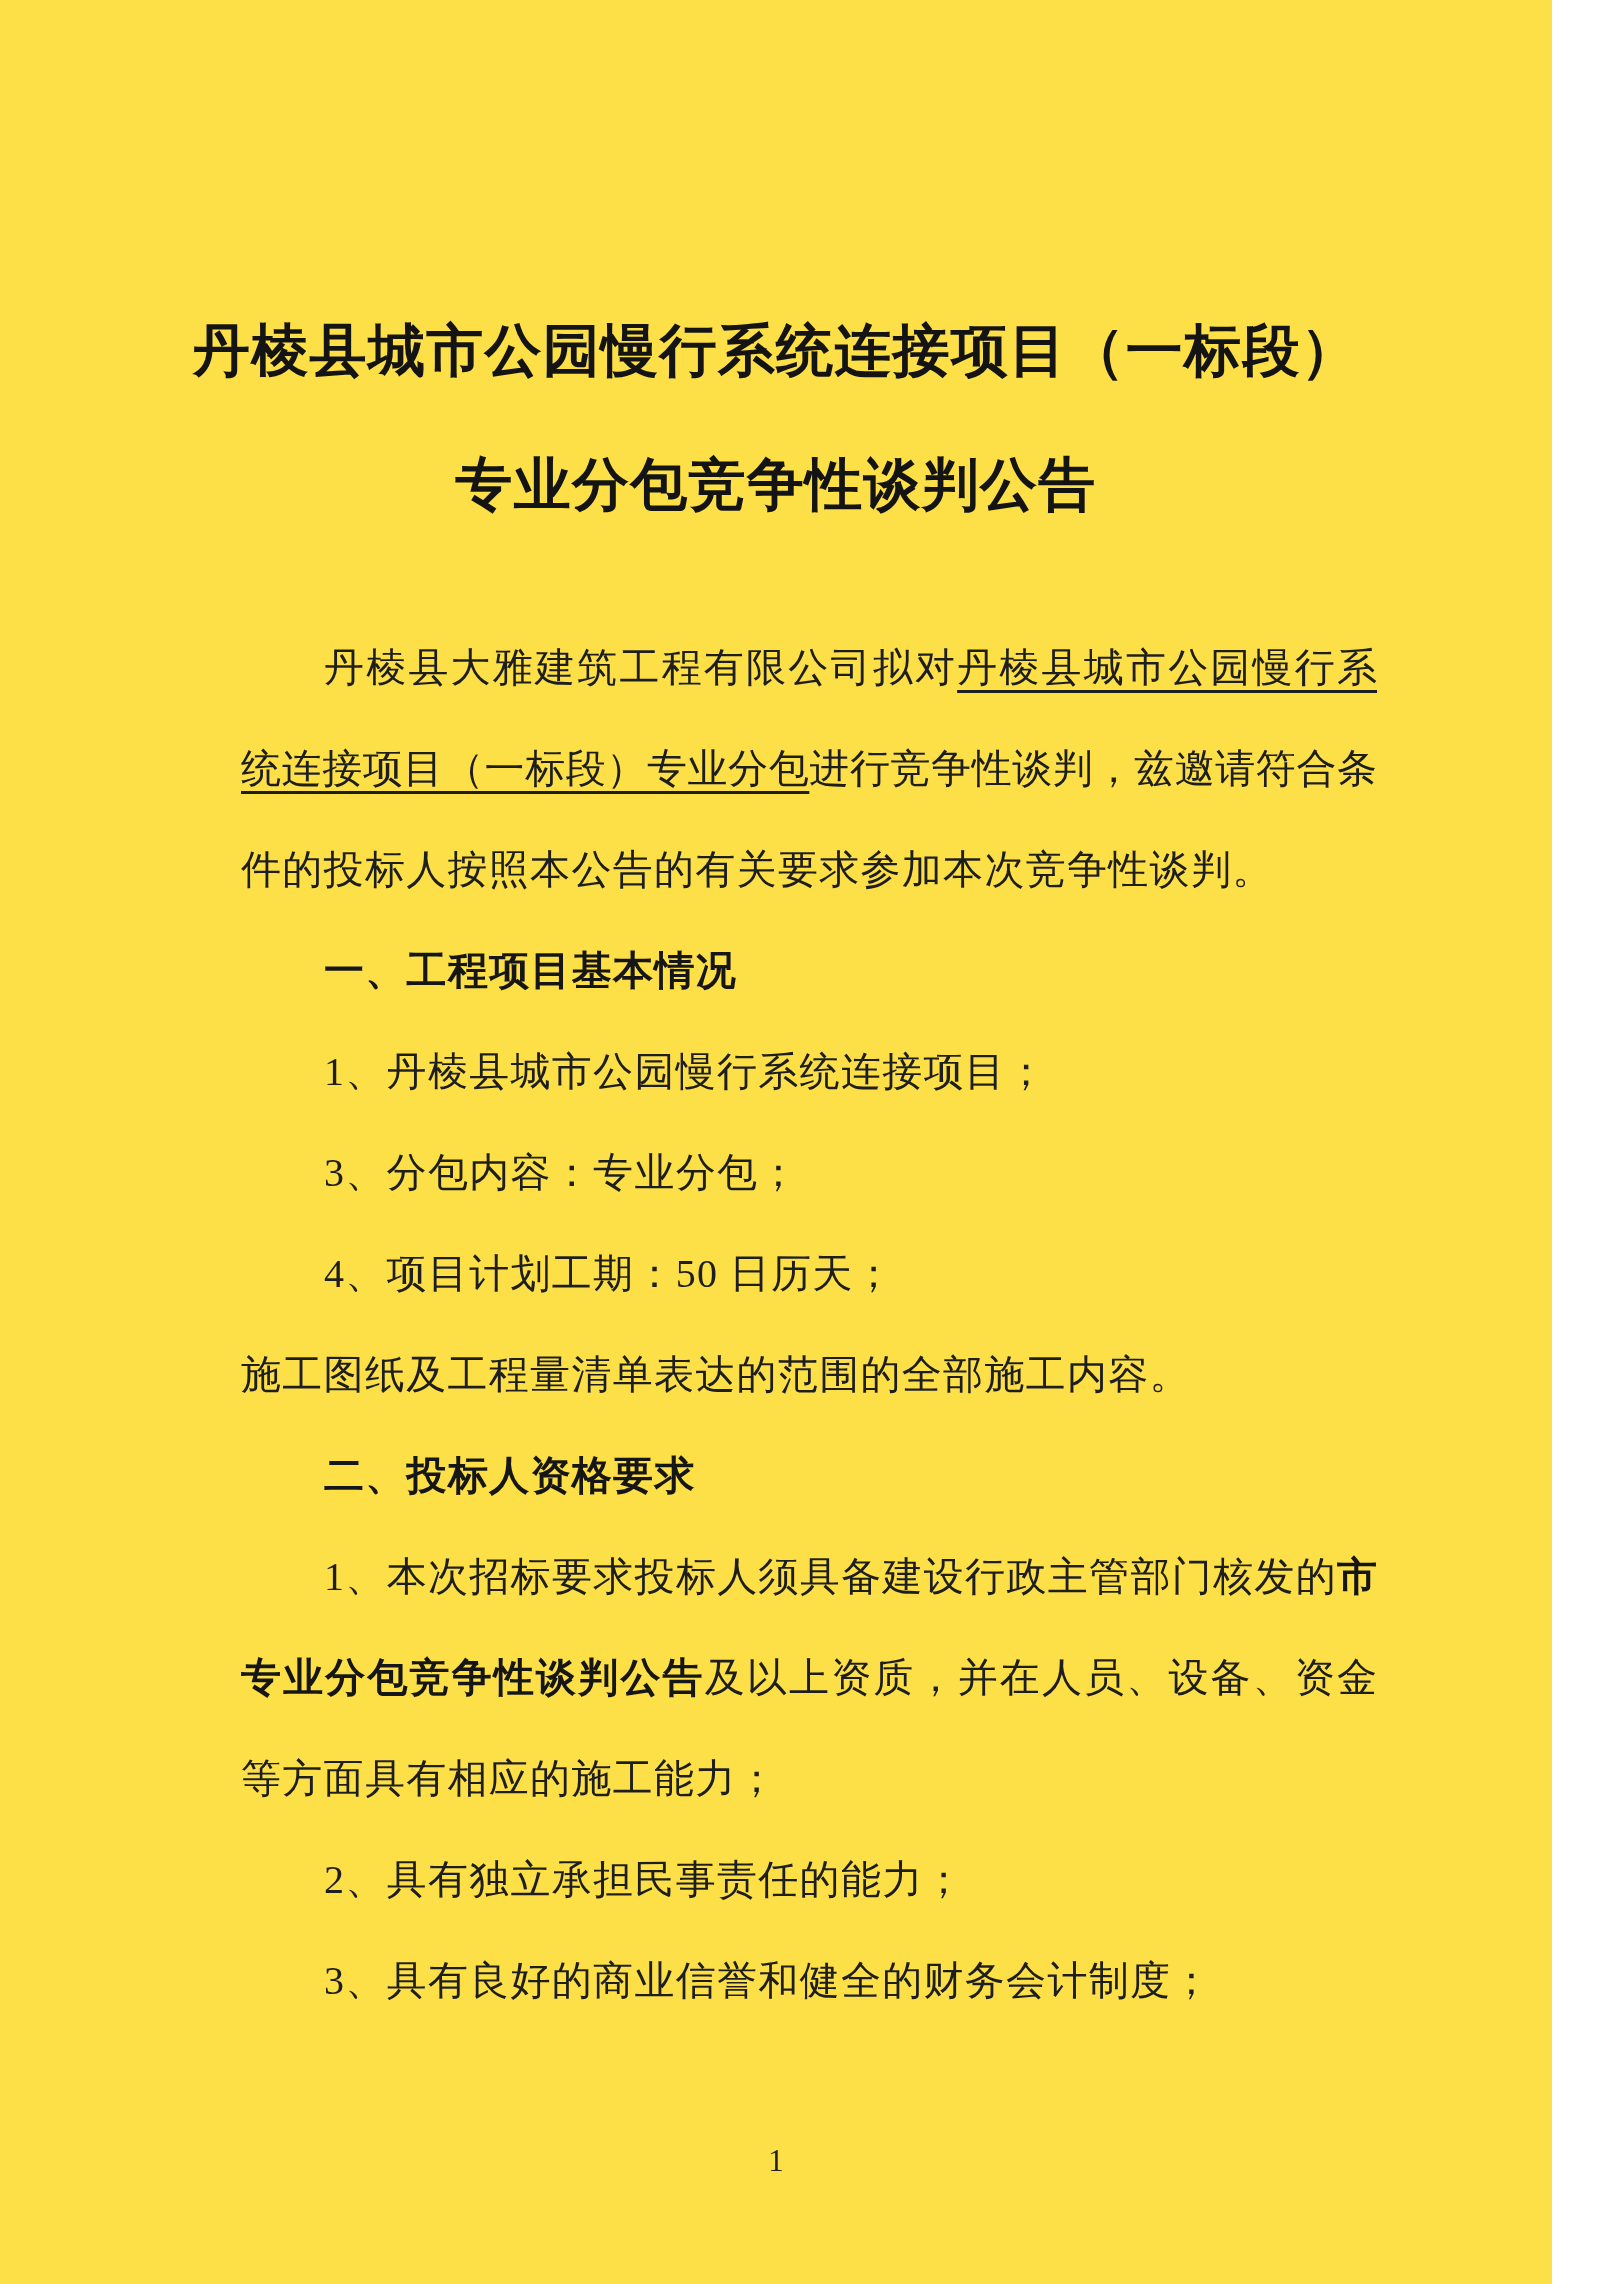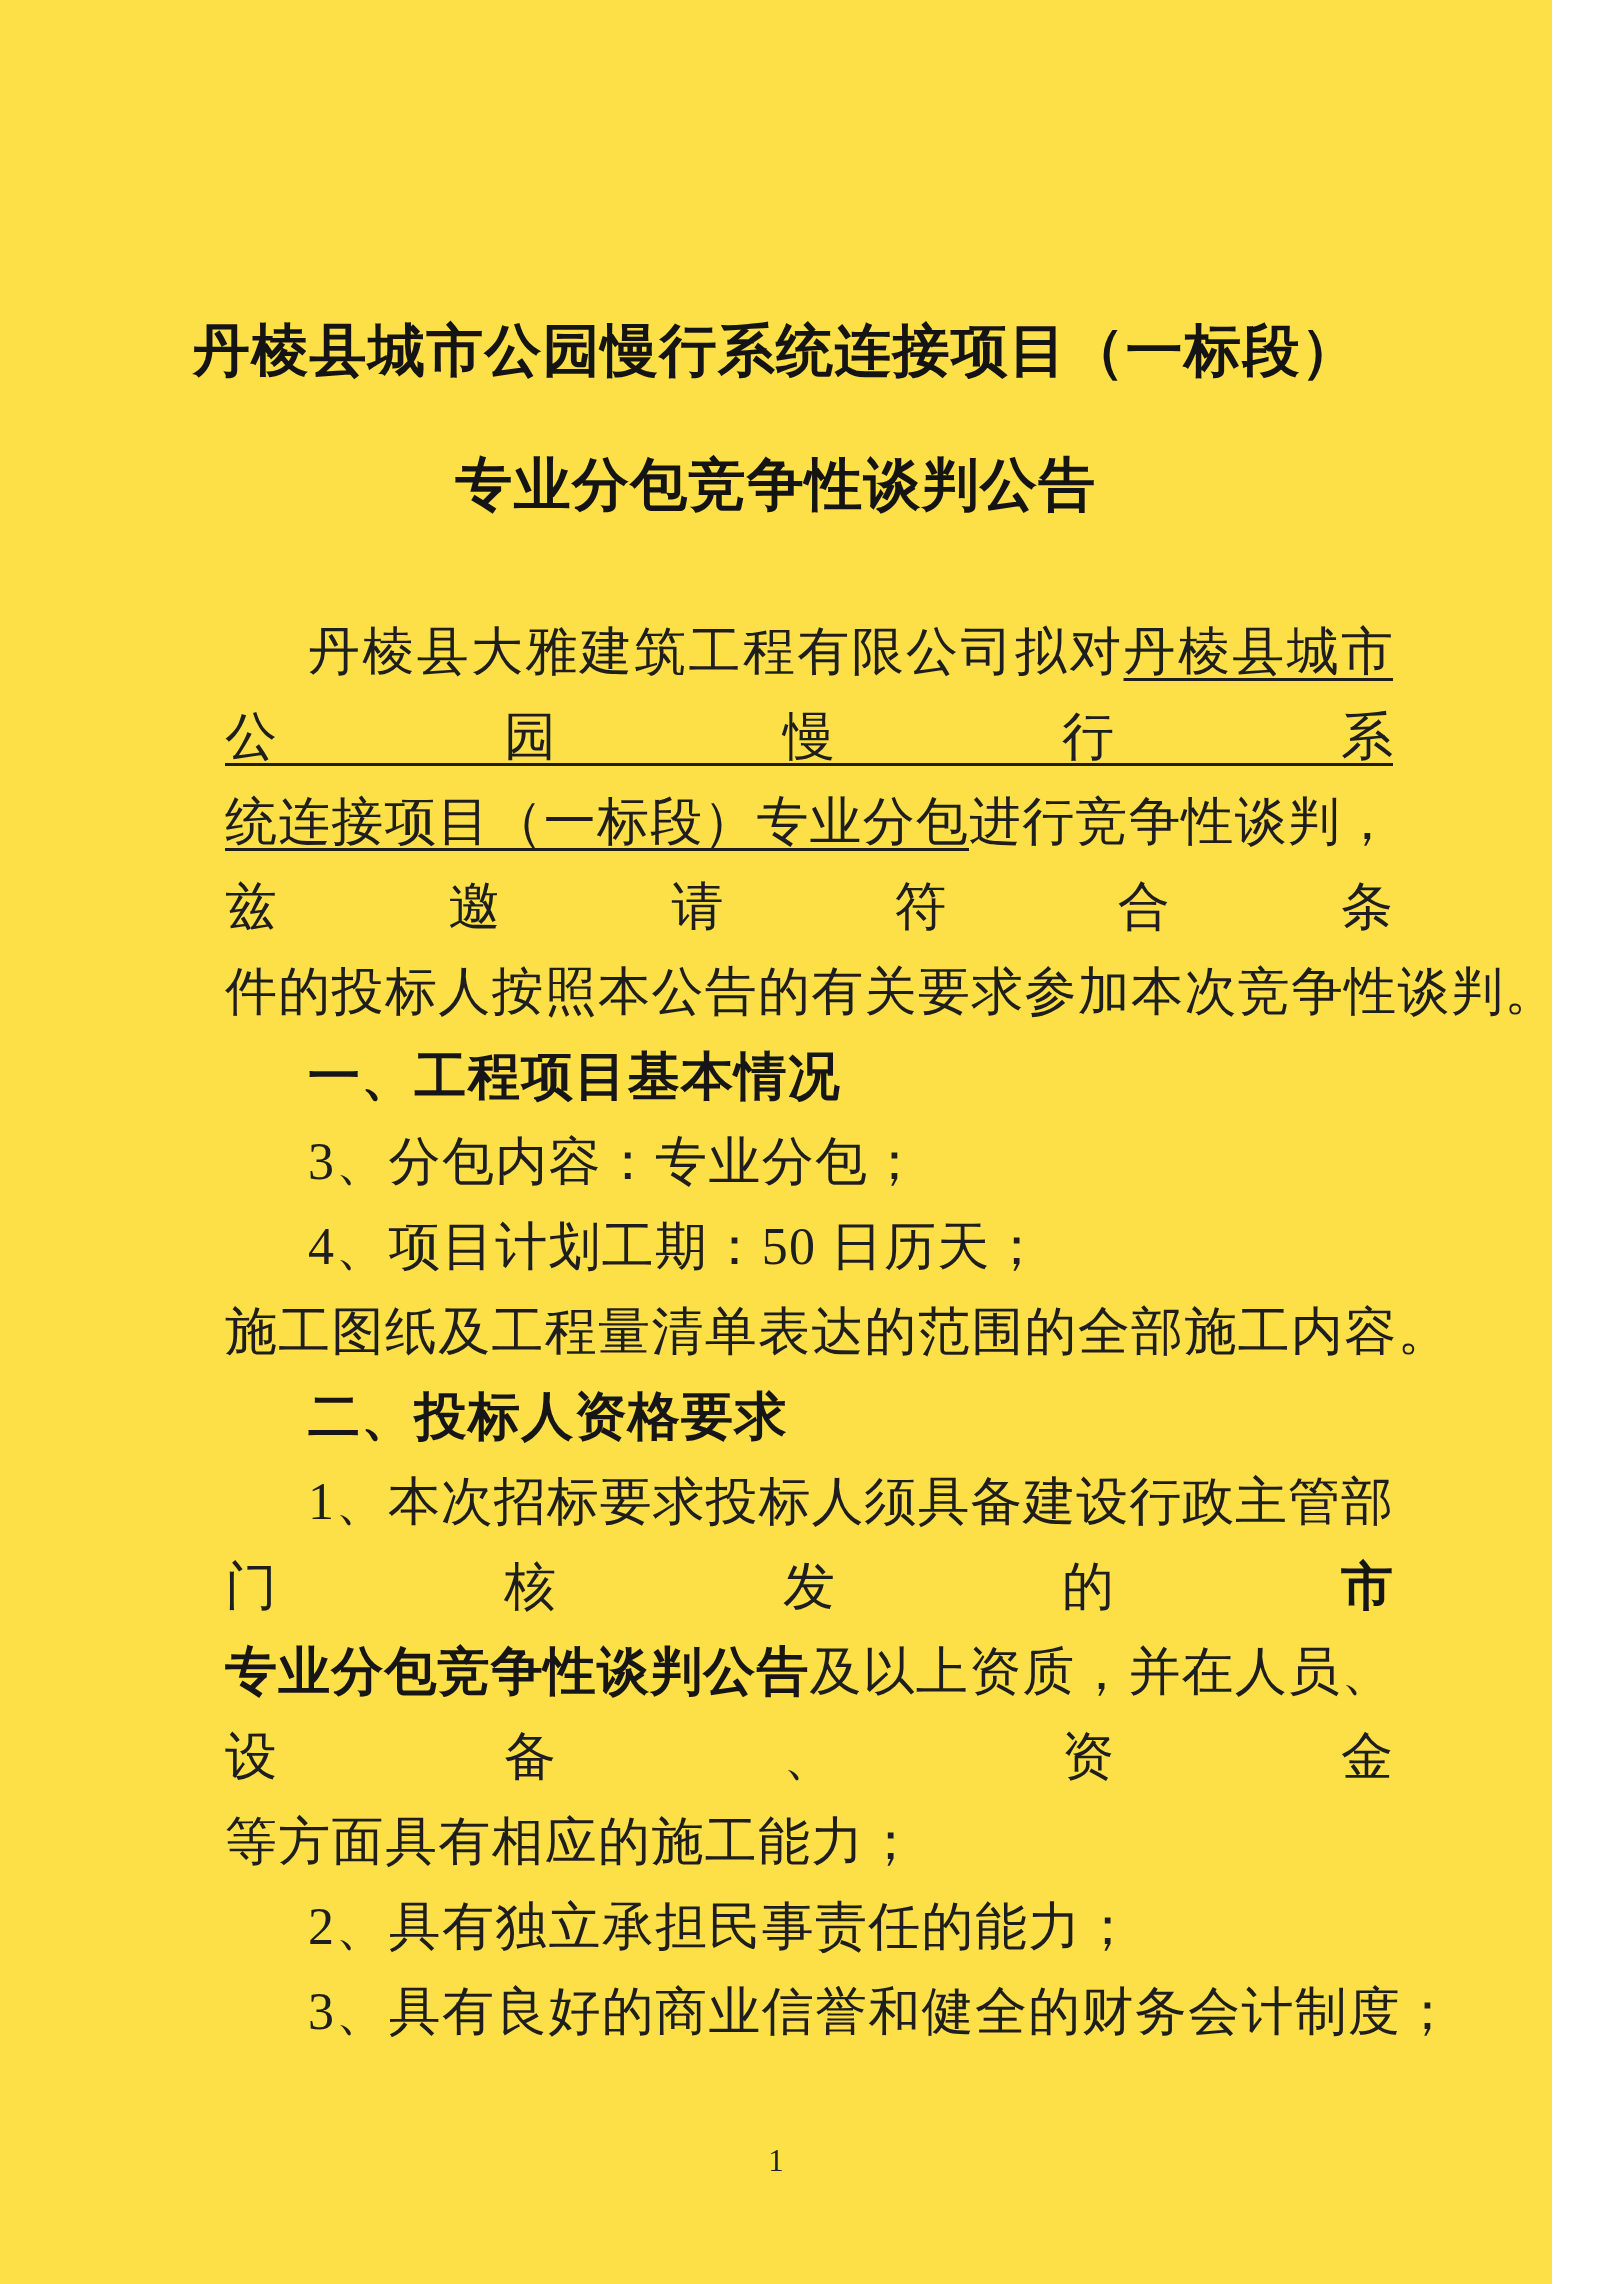--- a/index.html
+++ b/index.html
@@ -31,22 +31,22 @@
     color: #141414;
   }
   .title .tline { display: block; }
   .body {
     position: absolute;
     left: 225px;
     top: 609px;
     width: 1168px;
   }
   .ln {
-    margin: 0;
-    font-size: 52px;
+    margin: 16px;
+    font-size: 40px;
     line-height: 85px;
     letter-spacing: 1.3px;
     white-space: nowrap;
     font-weight: 400;
   }
   
   .fill {
     letter-spacing: 0;
     white-space: normal;
     text-align: justify;
@@ -81,20 +81,21 @@
     <span class="tline">专业分包竞争性谈判公告</span>
   </h1>
 
   <div class="body">
 
     <p class="ln ind fill"><span>丹棱县大雅建筑工程有限公司拟对</span><span class="u">丹棱县城市公园慢行系</span></p>
     <p class="ln fill"><span class="u">统连接项目（一标段）专业分包</span><span>进行竞争性谈判，兹邀请符合条</span></p>
     <p class="ln">件的投标人按照本公告的有关要求参加本次竞争性谈判。</p>
 
     <p class="ln ind hd">一、工程项目基本情况</p>
+    <p class="ln ind">1、丹棱县城市公园慢行系统连接项目；</p>
     <p class="ln ind">3、分包内容：专业分包；</p>
     <p class="ln ind">4、项目计划工期：50 日历天；</p>
     <p class="ln">施工图纸及工程量清单表达的范围的全部施工内容。</p>
 
     <p class="ln ind hd">二、投标人资格要求</p>
     <p class="ln ind fill"><span>1、本次招标要求投标人须具备建设行政主管部门核发的</span><span class="bold">市</span></p>
     <p class="ln fill"><span class="bold">专业分包竞争性谈判公告</span><span>及以上资质，并在人员、设备、资金</span></p>
     <p class="ln">等方面具有相应的施工能力；</p>
     <p class="ln ind">2、具有独立承担民事责任的能力；</p>
     <p class="ln ind">3、具有良好的商业信誉和健全的财务会计制度；</p>

